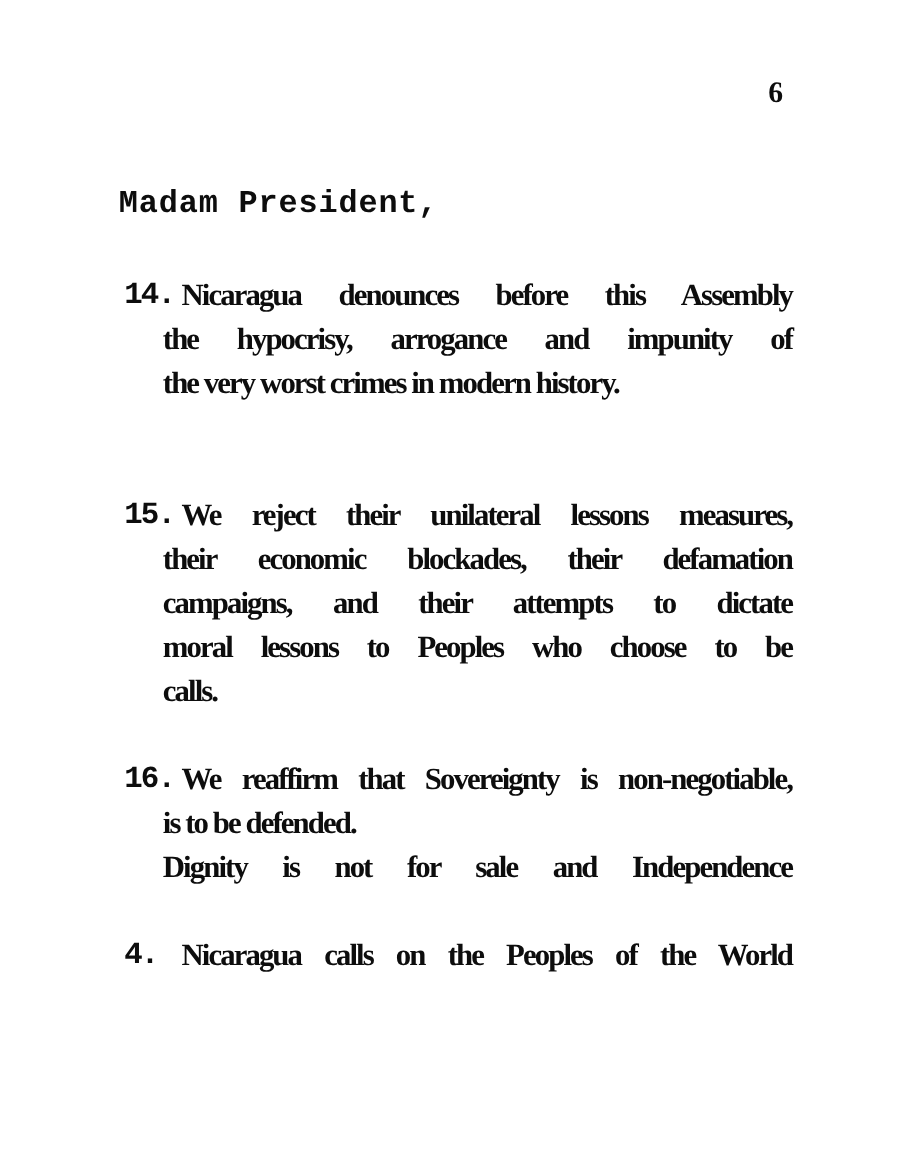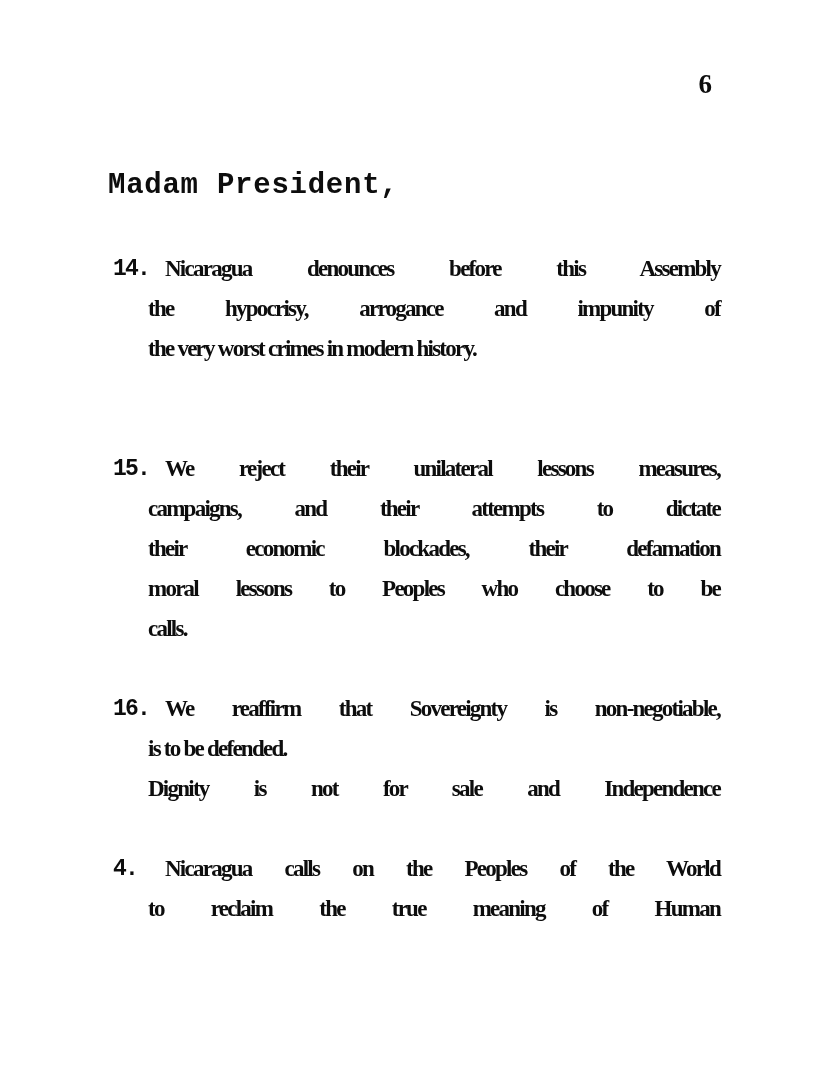--- a/index.html
+++ b/index.html
@@ -30,21 +30,21 @@
     font-size: 29px;
     letter-spacing: 0.75px;
     line-height: 40px;
     white-space: nowrap;
     margin-left: 10px;
   }
   .para {
     position: absolute;
     left: 148px;
     width: 572px;
-    font-size: 23px;
+    font-size: 28px;
     letter-spacing: -1.75px;
   }
   .pnum {
     position: absolute;
     left: -35px;
     top: 0;
     height: 40px;
     line-height: 40px;
   }
   .line {
@@ -69,32 +69,31 @@
   <div class="para" style="top:249px">
     <span class="pnum">14.</span>
     <div class="line first">Nicaragua denounces before this Assembly</div>
     <div class="line">the hypocrisy, arrogance and impunity of</div>
     <div class="line last">the very worst crimes in modern history.</div>
   </div>
 
   <div class="para" style="top:449px">
     <span class="pnum">15.</span>
     <div class="line first">We reject their unilateral lessons measures,</div>
+    <div class="line">their economic blockades, their defamation</div>
     <div class="line">campaigns, and their attempts to dictate</div>
-    <div class="line">their economic blockades, their defamation</div>
     <div class="line">moral lessons to Peoples who choose to be</div>
     <div class="line last">calls.</div>
   </div>
 
   <div class="para" style="top:689px">
     <span class="pnum">16.</span>
     <div class="line first">We reaffirm that Sovereignty is non-negotiable,</div>
     <div class="line last">is to be defended.</div>
     <div class="line">Dignity is not for sale and Independence</div>
   </div>
 
   <div class="para" style="top:849px">
     <span class="pnum">4.</span>
     <div class="line first">Nicaragua calls on the Peoples of the World</div>
-    <div class="line">to reclaim the true meaning of Human</div>
   </div>
 
 </div>
 
 </body></html>

